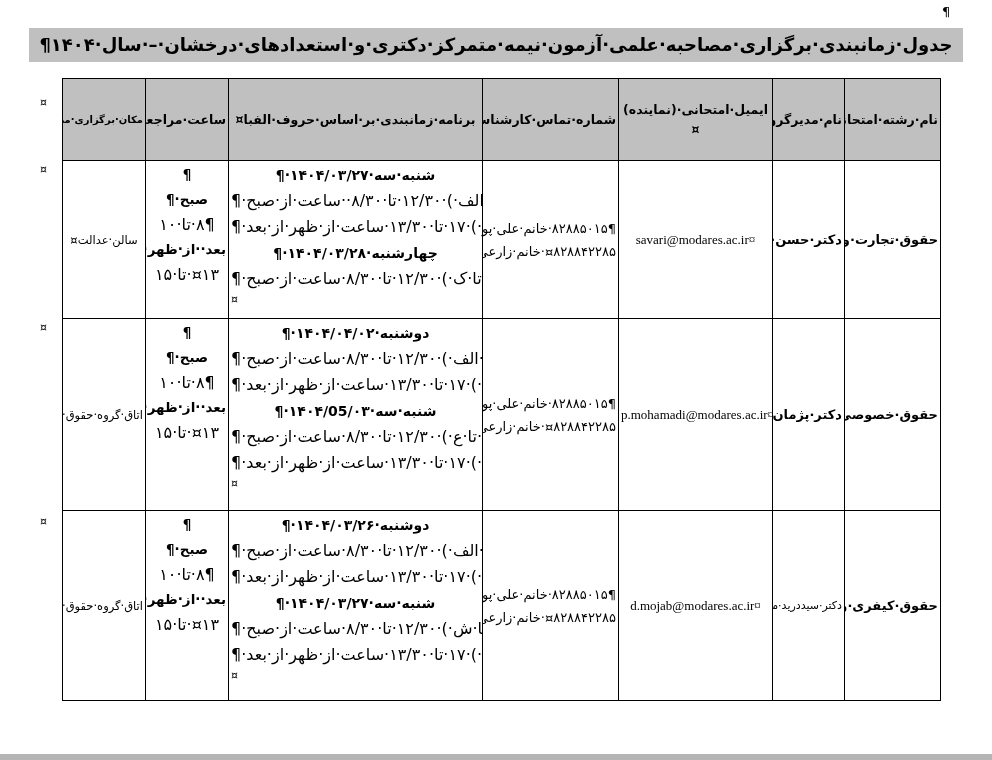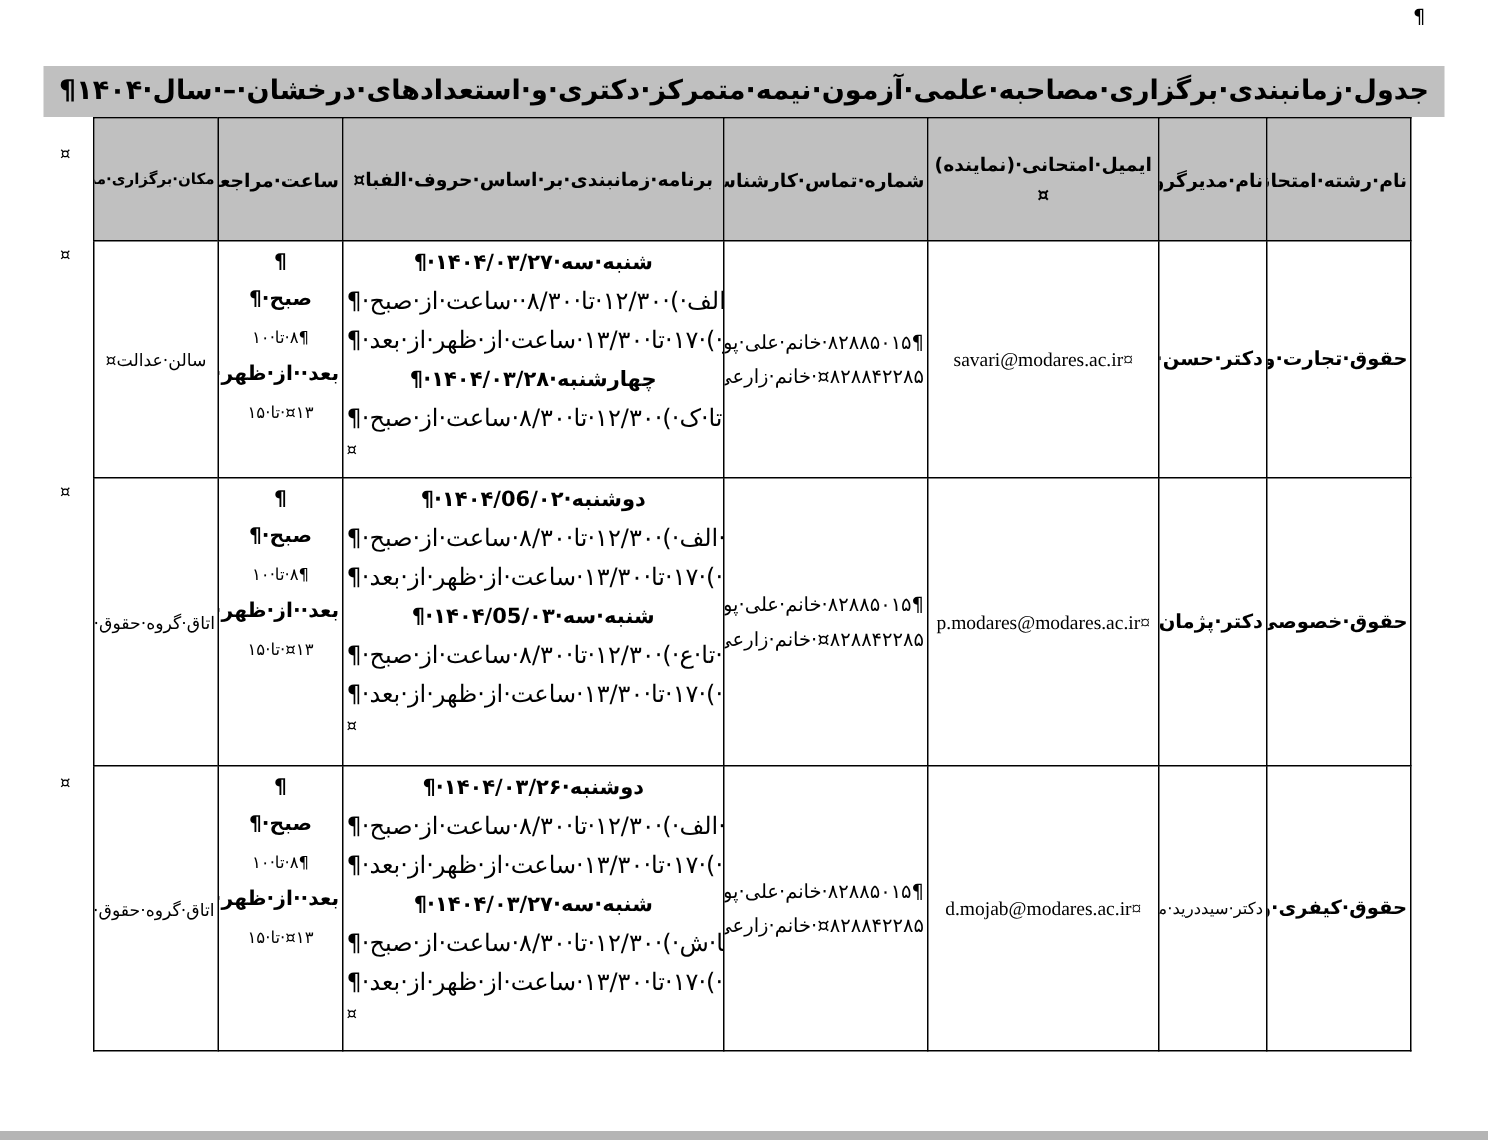--- a/index.html
+++ b/index.html
@@ -2,21 +2,21 @@
 <html lang="fa"><head>
 <meta charset="utf-8">
 <style>
   html,body{margin:0;padding:0;}
   body{
     width:992px;height:760px;position:relative;background:#ffffff;
     font-family:"DejaVu Sans","Liberation Sans",sans-serif;color:#000;
     overflow:hidden;
   }
   .top-pilcrow{position:absolute;top:4px;left:942px;font-size:13px;color:#000;}
-  .title-wrap{position:absolute;top:44px;left:0;width:100%;text-align:center;}
+  .title-wrap{position:absolute;top:28px;left:0;width:100%;text-align:center;}
   .title-hl{
     display:inline-block;background:#c0c0c0;font-weight:bold;font-size:18px;
     line-height:32px;padding:1px 10px;letter-spacing:0px;
   }
   table.doc{
     position:absolute;top:78px;left:62px;width:878px;border-collapse:collapse;
     table-layout:fixed;
   }
   table.doc td{
     border:1px solid #000;text-align:center;vertical-align:middle;
@@ -26,21 +26,21 @@
   tr.hdr td.c-loc{font-size:10px;line-height:15px;}
   tr.hdr td.c-hours{font-size:12.5px;}
   .c-field .cellv{font-weight:bold;font-size:13px;line-height:23px;}
   .mgr{font-weight:bold;font-size:13px;line-height:22px;}
   .mgr-small{font-weight:normal;font-size:11px;line-height:18px;}
   .email{font-family:"Liberation Serif","DejaVu Serif",serif;font-size:13px;white-space:nowrap;}
   .c-sched,.c-hours-b{vertical-align:top !important;}
   .sl{font-size:16px;line-height:26px;white-space:nowrap;text-align:center;}
   .sl.bold{font-weight:bold;font-size:14px;}
   .sl.marker{text-align:left;font-size:11px;line-height:16px;}
-  .hl-line{font-size:11px;line-height:25px;white-space:nowrap;}
+  .hl-line{font-size:16px;line-height:25px;white-space:nowrap;}
   .hl-line.bold{font-weight:bold;font-size:13.5px;}
   .phone-line{font-size:13px;line-height:23px;white-space:nowrap;}
   .loc{font-size:11.5px;line-height:20px;}
   .row-marker{position:absolute;font-size:11px;color:#000;}
   .rm0{top:96px;left:40px;}
   .rm1{top:163px;left:40px;}
   .rm2{top:321px;left:40px;}
   .rm3{top:515px;left:40px;}
   .page-bottom-edge{position:absolute;left:0;bottom:0;width:100%;height:6px;background:#b5b5b5;}
 </style>
@@ -129,28 +129,28 @@
   </tr>
 
   <tr style="height:192px">
     <td class="c-field">
           <div class="cellv" dir="rtl">حقوق·خصوصی¤</div>
         </td>
     <td>
           <div class="mgr" dir="rtl">دکتر·پژمان·محمدی¤</div>
         </td>
     <td>
-          <div class="email" dir="ltr">p.modares@modares.ac.ir¤</div>
+          <div class="email" dir="ltr">p.mohamadi@modares.ac.ir¤</div>
         </td>
     <td>
       <div class="phone-line" dir="rtl">¶۸۲۸۸۵۰۱۵·خانم·علی·پور</div>
       <div class="phone-line" dir="rtl">¤۸۲۸۸۴۲۲۸۵·خانم·زارعی</div>
     </td>
     <td class="c-sched">
-      <div class="sl bold" dir="ltr"><bdi>¶</bdi>·<bdi>۱۴۰۴/06/۰۲</bdi>·<bdi>دوشنبه</bdi></div>
+      <div class="sl bold" dir="ltr"><bdi>¶</bdi>·<bdi>۱۴۰۴/۰۴/۰۲</bdi>·<bdi>دوشنبه</bdi></div>
       <div class="sl" dir="ltr"><bdi>¶</bdi>·<bdi>صبح</bdi>·<bdi>از</bdi>·<bdi>ساعت</bdi>·<bdi>۸/۳۰</bdi>·<bdi>تا</bdi>·<bdi>۱۲/۳۰</bdi>·<bdi>(</bdi>·<bdi>الف</bdi>·<bdi>تا</bdi>·<bdi>خ</bdi>·<bdi>)</bdi></div>
       <div class="sl" dir="ltr"><bdi>¶</bdi>·<bdi>بعد</bdi>·<bdi>از</bdi>·<bdi>ظهر</bdi>·<bdi>از</bdi>·<bdi>ساعت</bdi>·<bdi>۱۳/۳۰</bdi>·<bdi>تا</bdi>·<bdi>۱۷</bdi>·<bdi>(</bdi>·<bdi>د</bdi>·<bdi>تا</bdi>·<bdi>ظ</bdi>·<bdi>)</bdi></div>
       <div class="sl bold" dir="ltr"><bdi>¶</bdi>·<bdi>۱۴۰۴/05/۰۳</bdi>·<bdi>سه</bdi>·<bdi>شنبه</bdi></div>
       <div class="sl" dir="ltr"><bdi>¶</bdi>·<bdi>صبح</bdi>·<bdi>از</bdi>·<bdi>ساعت</bdi>·<bdi>۸/۳۰</bdi>·<bdi>تا</bdi>·<bdi>۱۲/۳۰</bdi>·<bdi>(</bdi>·<bdi>ع</bdi>·<bdi>تا</bdi>·<bdi>گ</bdi>·<bdi>)</bdi></div>
       <div class="sl" dir="ltr"><bdi>¶</bdi>·<bdi>بعد</bdi>·<bdi>از</bdi>·<bdi>ظهر</bdi>·<bdi>از</bdi>·<bdi>ساعت</bdi>·<bdi>۱۳/۳۰</bdi>·<bdi>تا</bdi>·<bdi>۱۷</bdi>·<bdi>(</bdi>·<bdi>ل</bdi>·<bdi>تا</bdi>·<bdi>ی</bdi>·<bdi>)</bdi></div>
       <div class="sl marker" dir="ltr">¤</div>
     </td>
     <td class="c-hours-b">
       <div class="hl-line bold" dir="rtl">¶</div>
       <div class="hl-line bold" dir="rtl">صبح·¶</div>

